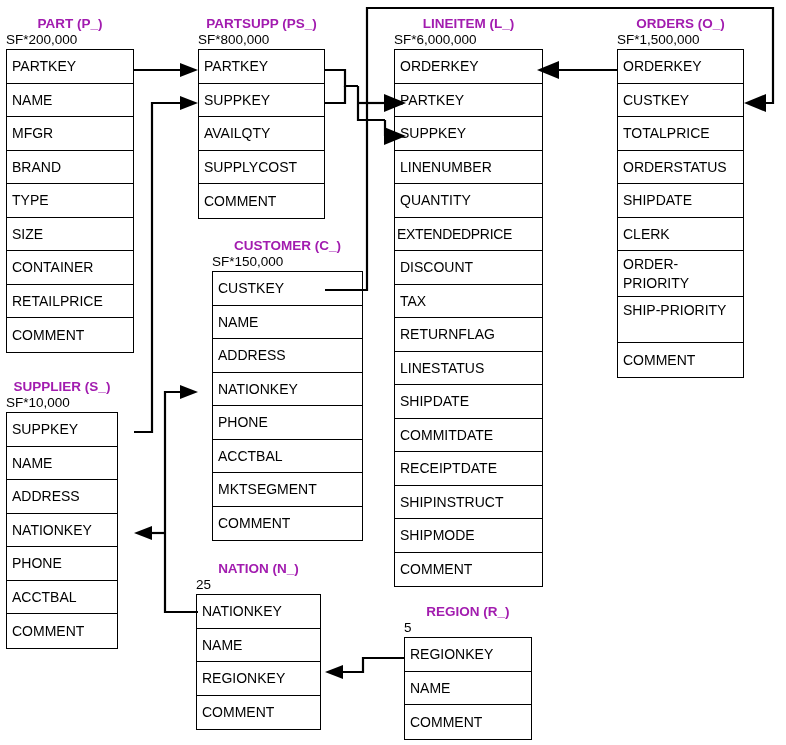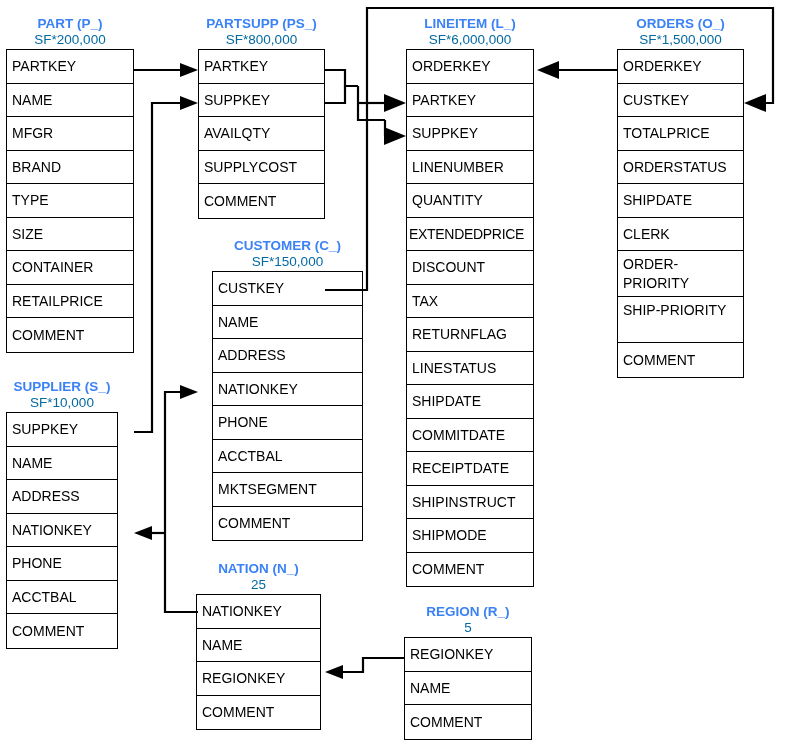--- a/index.html
+++ b/index.html
@@ -7,25 +7,25 @@
     width:786px;height:745px;
     background:#ffffff;
     font-family:"Liberation Sans",sans-serif;
     overflow:hidden;
     position:relative;
   }
   #diagram{position:absolute;left:0;top:0;width:786px;height:745px;}
 
   .table-block{position:absolute;}
   .tbl-title{
-    text-align:center;font-weight:bold;font-size:13.5px;color:#3b82f6;
+    text-align:center;font-weight:bold;font-size:13.5px;color:#a21caf;
     line-height:16px;white-space:nowrap;
   }
   .tbl-card{
-    text-align:center;font-weight:normal;font-size:13.5px;color:#0369a1;
+    font-weight:normal;font-size:13.5px;color:#000000;
     line-height:16px;white-space:nowrap;
   }
   .tbl-box{
     border:1.6px solid #000;
     background:#eab308;
     box-sizing:border-box;
     margin-top:1px;
   }
   .row{
     border-bottom:1.6px solid #000;
@@ -112,21 +112,21 @@
     <div class="tbl-title">NATION (N_)</div>
     <div class="tbl-card">25</div>
     <div class="tbl-box">
       <div class="row">NATIONKEY</div>
       <div class="row">NAME</div>
       <div class="row">REGIONKEY</div>
       <div class="row">COMMENT</div>
     </div>
   </div>
 
-  <div class="table-block" style="left:406px;top:16px;width:128px;">
+  <div class="table-block" style="left:394px;top:16px;width:149px;">
     <div class="tbl-title">LINEITEM (L_)</div>
     <div class="tbl-card">SF*6,000,000</div>
     <div class="tbl-box">
       <div class="row">ORDERKEY</div>
       <div class="row">PARTKEY</div>
       <div class="row">SUPPKEY</div>
       <div class="row">LINENUMBER</div>
       <div class="row">QUANTITY</div>
       <div class="row tight">EXTENDEDPRICE</div>
       <div class="row">DISCOUNT</div>

